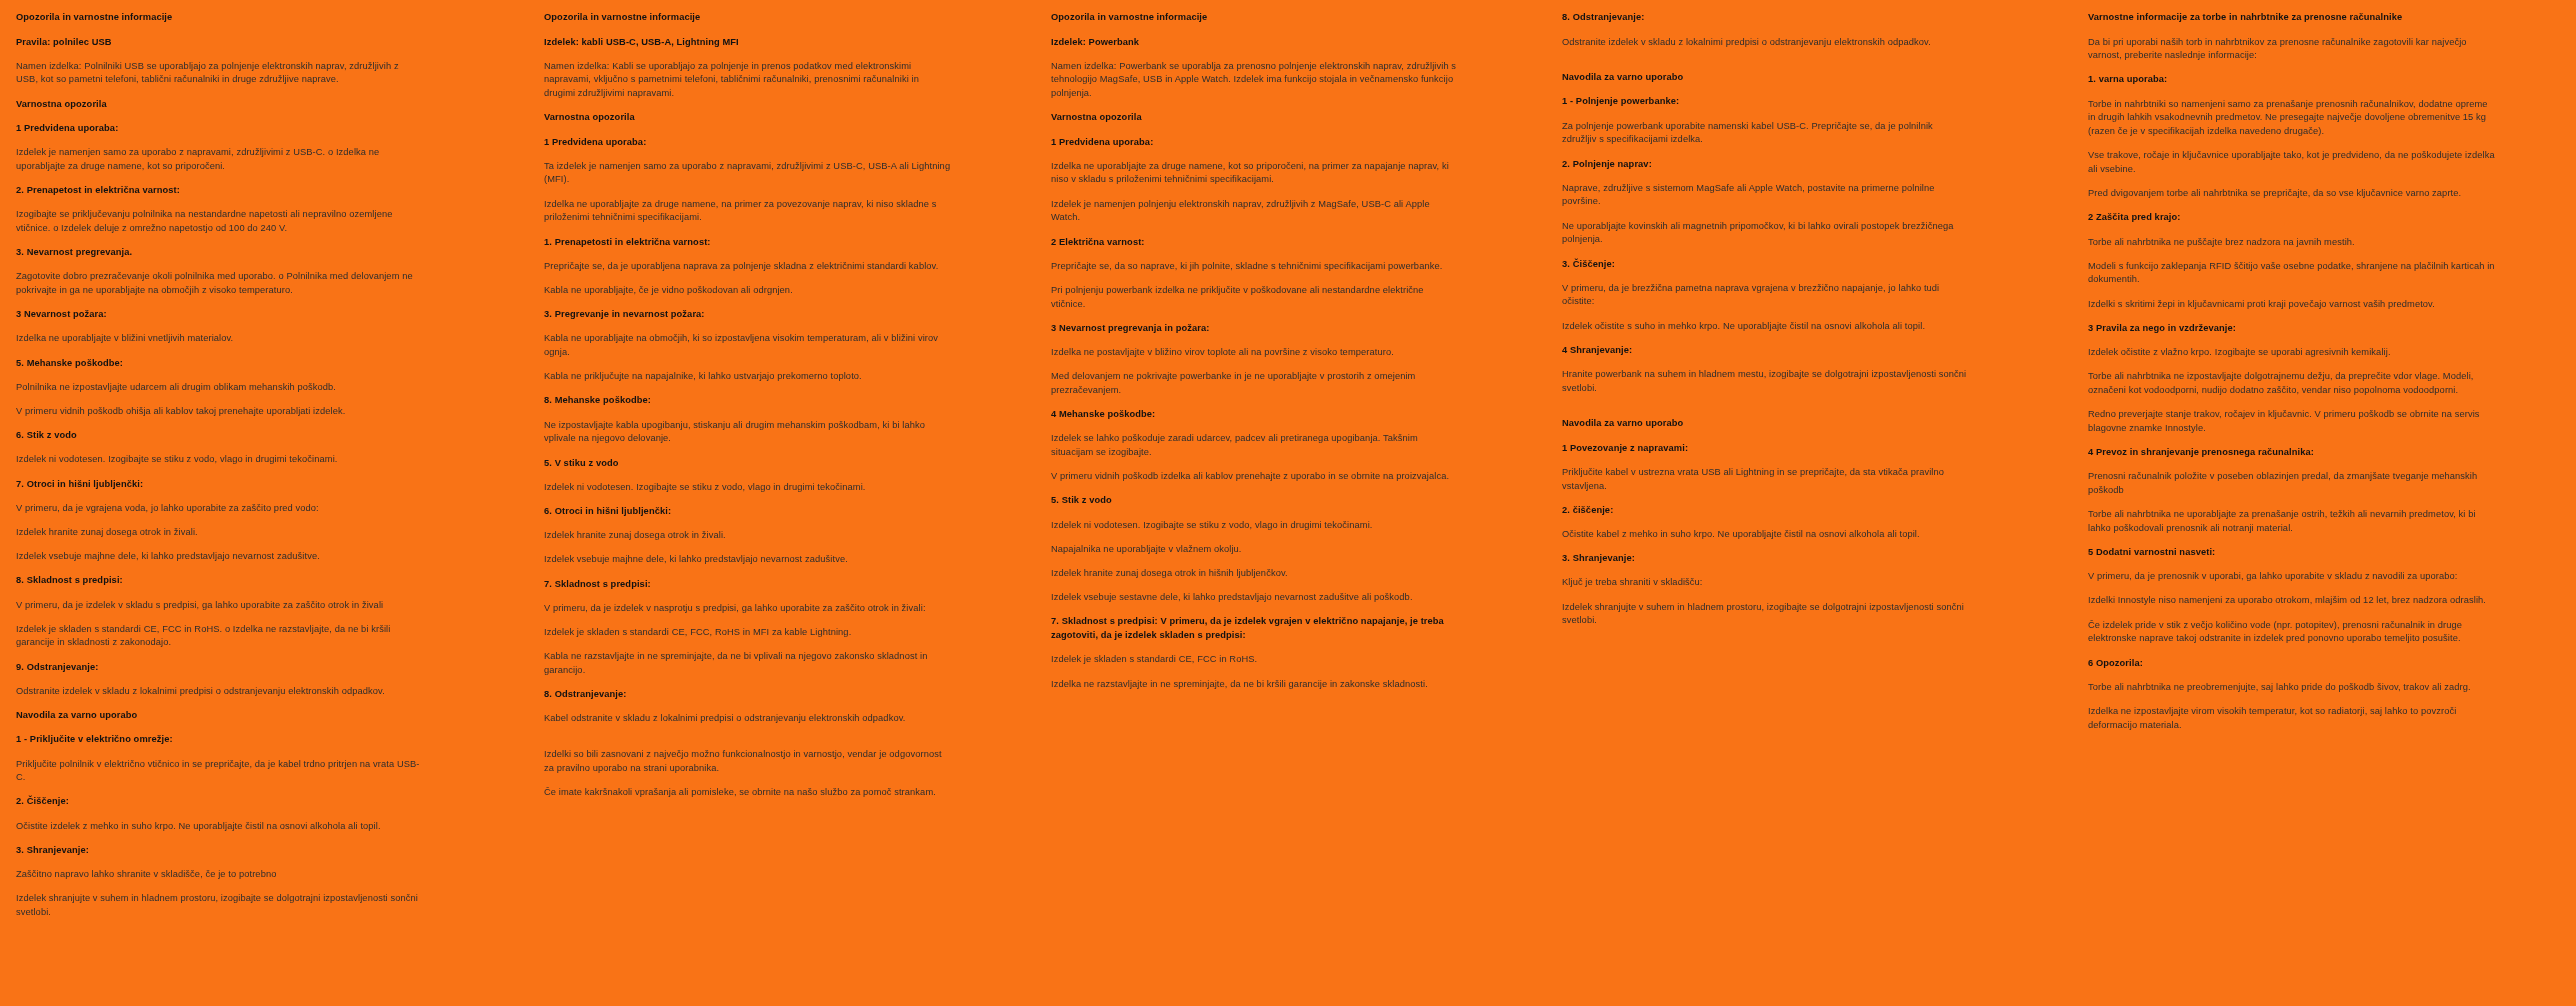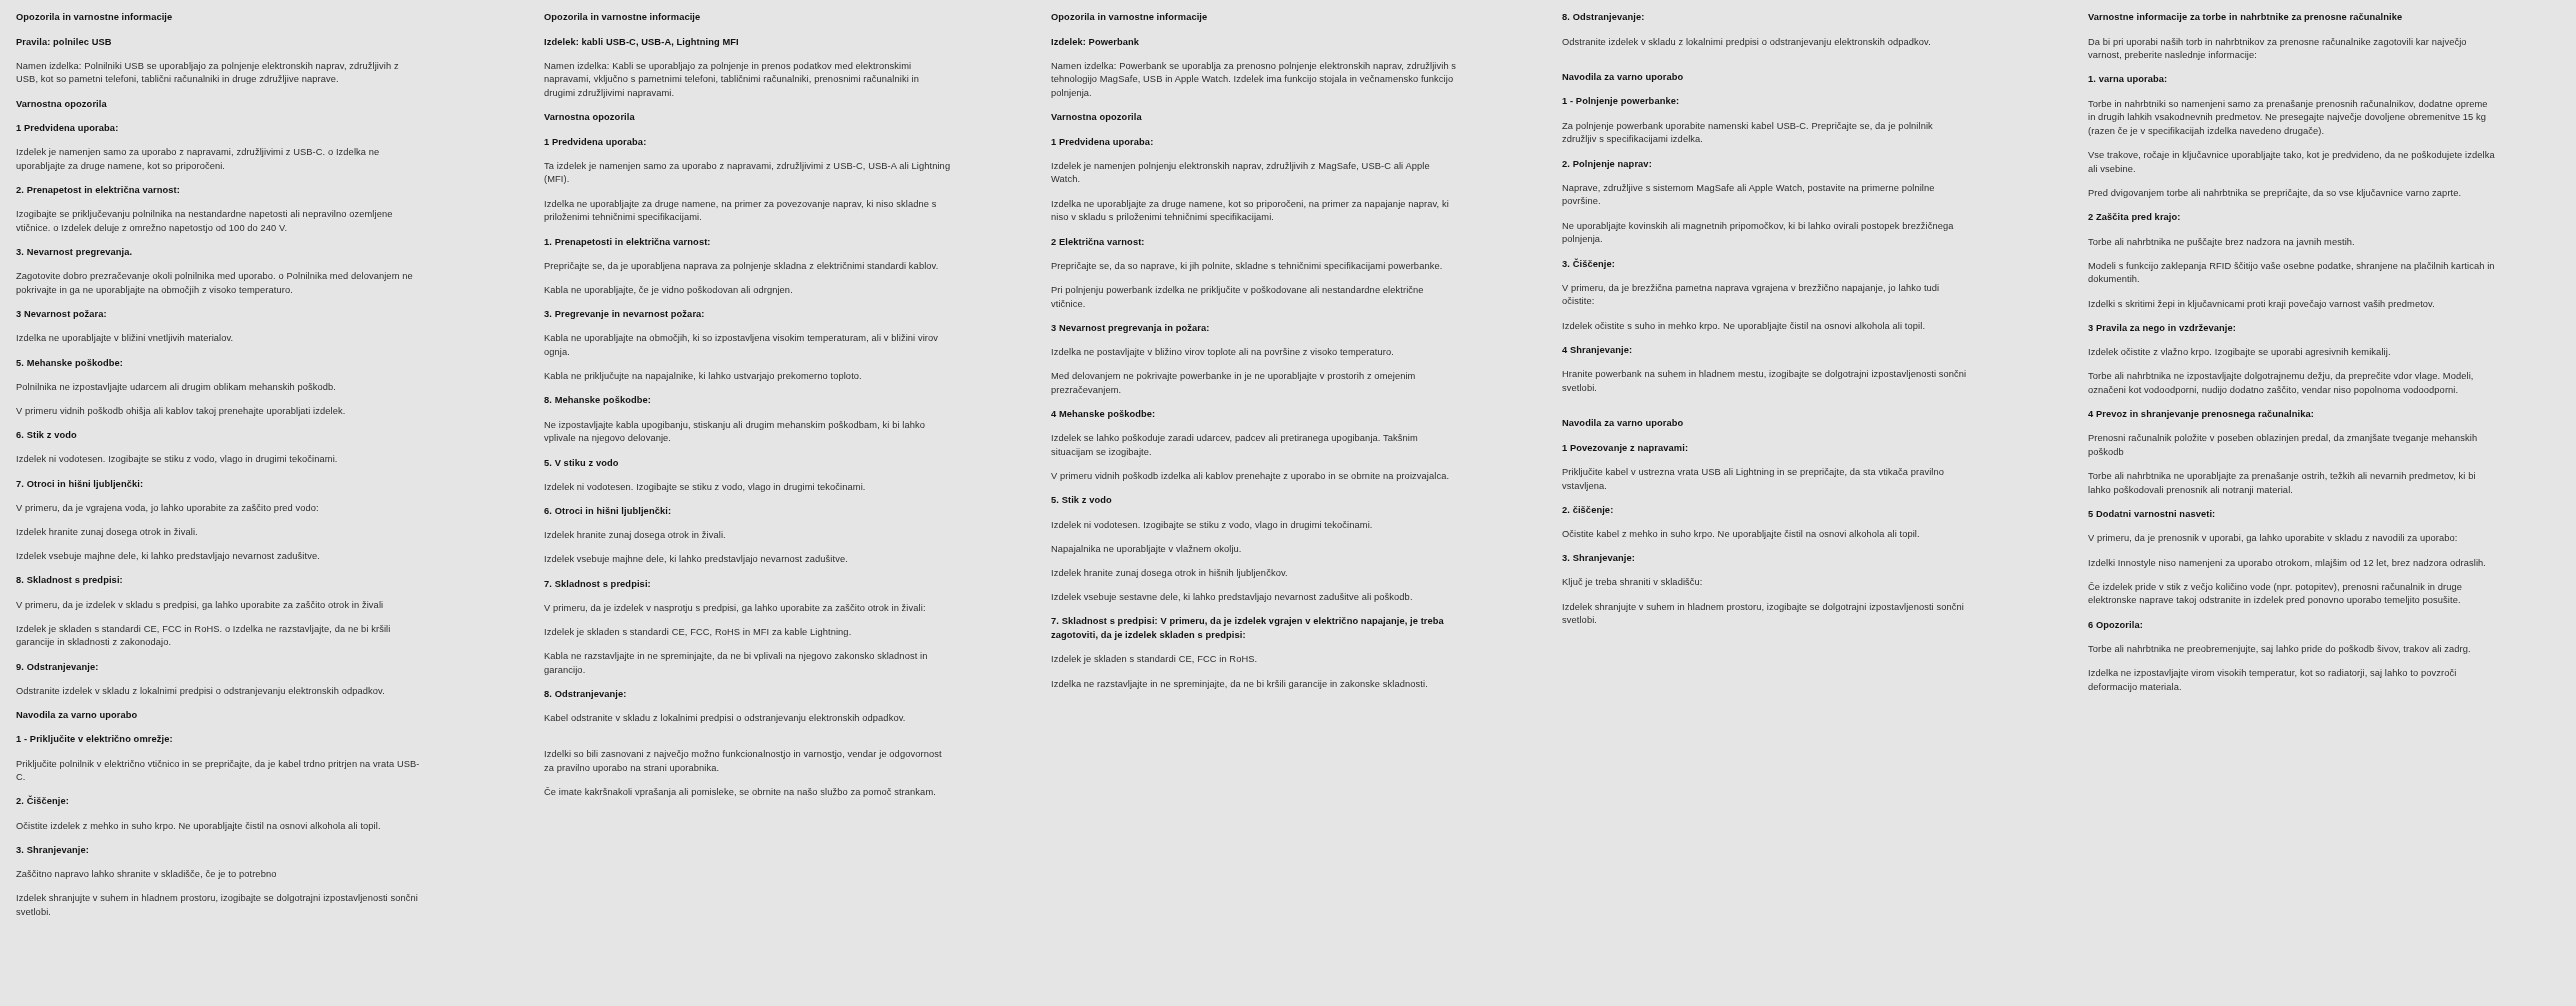--- a/index.html
+++ b/index.html
@@ -5,21 +5,21 @@
   html, body {
     margin: 0;
     padding: 0;
     background: #ffffff;
     font-family: "Liberation Sans", sans-serif;
   }
   .page {
     position: relative;
     width: 2576px;
     height: 1006px;
-    background: #e5e5e5;
+    background: #f97316;
     overflow: hidden;
   }
   .col {
     position: absolute;
     top: 11.3px;
     width: 407px;
   }
   .col p {
     margin: 0 0 10.5px 0;
     font-size: 9.3px;
@@ -103,22 +103,22 @@
       <p class="">Kabel odstranite v skladu z lokalnimi predpisi o odstranjevanju elektronskih odpadkov.</p>
       <p class=" gap-lg">Izdelki so bili zasnovani z največjo možno funkcionalnostjo in varnostjo, vendar je odgovornost za pravilno uporabo na strani uporabnika.</p>
       <p class="">Če imate kakršnakoli vprašanja ali pomisleke, se obrnite na našo službo za pomoč strankam.</p>
     </div>
   <div class="col" style="left: 1051px;">
       <p class="h">Opozorila in varnostne informacije</p>
       <p class="h">Izdelek: Powerbank</p>
       <p class="">Namen izdelka: Powerbank se uporablja za prenosno polnjenje elektronskih naprav, združljivih s tehnologijo MagSafe, USB in Apple Watch. Izdelek ima funkcijo stojala in večnamensko funkcijo polnjenja.</p>
       <p class="h">Varnostna opozorila</p>
       <p class="h">1 Predvidena uporaba:</p>
+      <p class="">Izdelka ne uporabljajte za druge namene, kot so priporočeni, na primer za napajanje naprav, ki niso v skladu s priloženimi tehničnimi specifikacijami.</p>
       <p class="">Izdelek je namenjen polnjenju elektronskih naprav, združljivih z MagSafe, USB-C ali Apple Watch.</p>
-      <p class="">Izdelka ne uporabljajte za druge namene, kot so priporočeni, na primer za napajanje naprav, ki niso v skladu s priloženimi tehničnimi specifikacijami.</p>
       <p class="h">2 Električna varnost:</p>
       <p class="">Prepričajte se, da so naprave, ki jih polnite, skladne s tehničnimi specifikacijami powerbanke.</p>
       <p class="">Pri polnjenju powerbank izdelka ne priključite v poškodovane ali nestandardne električne vtičnice.</p>
       <p class="h">3 Nevarnost pregrevanja in požara:</p>
       <p class="">Izdelka ne postavljajte v bližino virov toplote ali na površine z visoko temperaturo.</p>
       <p class="">Med delovanjem ne pokrivajte powerbanke in je ne uporabljajte v prostorih z omejenim prezračevanjem.</p>
       <p class="h">4 Mehanske poškodbe:</p>
       <p class="">Izdelek se lahko poškoduje zaradi udarcev, padcev ali pretiranega upogibanja. Takšnim situacijam se izogibajte.</p>
       <p class="">V primeru vidnih poškodb izdelka ali kablov prenehajte z uporabo in se obrnite na proizvajalca.</p>
       <p class="h">5. Stik z vodo</p>
@@ -160,20 +160,21 @@
       <p class="">Torbe in nahrbtniki so namenjeni samo za prenašanje prenosnih računalnikov, dodatne opreme in drugih lahkih vsakodnevnih predmetov. Ne presegajte največje dovoljene obremenitve 15 kg (razen če je v specifikacijah izdelka navedeno drugače).</p>
       <p class="">Vse trakove, ročaje in ključavnice uporabljajte tako, kot je predvideno, da ne poškodujete izdelka ali vsebine.</p>
       <p class="">Pred dvigovanjem torbe ali nahrbtnika se prepričajte, da so vse ključavnice varno zaprte.</p>
       <p class="h">2 Zaščita pred krajo:</p>
       <p class="">Torbe ali nahrbtnika ne puščajte brez nadzora na javnih mestih.</p>
       <p class="">Modeli s funkcijo zaklepanja RFID ščitijo vaše osebne podatke, shranjene na plačilnih karticah in dokumentih.</p>
       <p class="">Izdelki s skritimi žepi in ključavnicami proti kraji povečajo varnost vaših predmetov.</p>
       <p class="h">3 Pravila za nego in vzdrževanje:</p>
       <p class="">Izdelek očistite z vlažno krpo. Izogibajte se uporabi agresivnih kemikalij.</p>
       <p class="">Torbe ali nahrbtnika ne izpostavljajte dolgotrajnemu dežju, da preprečite vdor vlage. Modeli, označeni kot vodoodporni, nudijo dodatno zaščito, vendar niso popolnoma vodoodporni.</p>
+      <p class="">Redno preverjajte stanje trakov, ročajev in ključavnic. V primeru poškodb se obrnite na servis blagovne znamke Innostyle.</p>
       <p class="h">4 Prevoz in shranjevanje prenosnega računalnika:</p>
       <p class="">Prenosni računalnik položite v poseben oblazinjen predal, da zmanjšate tveganje mehanskih poškodb</p>
       <p class="">Torbe ali nahrbtnika ne uporabljajte za prenašanje ostrih, težkih ali nevarnih predmetov, ki bi lahko poškodovali prenosnik ali notranji material.</p>
       <p class="h">5 Dodatni varnostni nasveti:</p>
       <p class="">V primeru, da je prenosnik v uporabi, ga lahko uporabite v skladu z navodili za uporabo:</p>
       <p class="">Izdelki Innostyle niso namenjeni za uporabo otrokom, mlajšim od 12 let, brez nadzora odraslih.</p>
       <p class="">Če izdelek pride v stik z večjo količino vode (npr. potopitev), prenosni računalnik in druge elektronske naprave takoj odstranite in izdelek pred ponovno uporabo temeljito posušite.</p>
       <p class="h">6 Opozorila:</p>
       <p class="">Torbe ali nahrbtnika ne preobremenjujte, saj lahko pride do poškodb šivov, trakov ali zadrg.</p>
       <p class="">Izdelka ne izpostavljajte virom visokih temperatur, kot so radiatorji, saj lahko to povzroči deformacijo materiala.</p>

